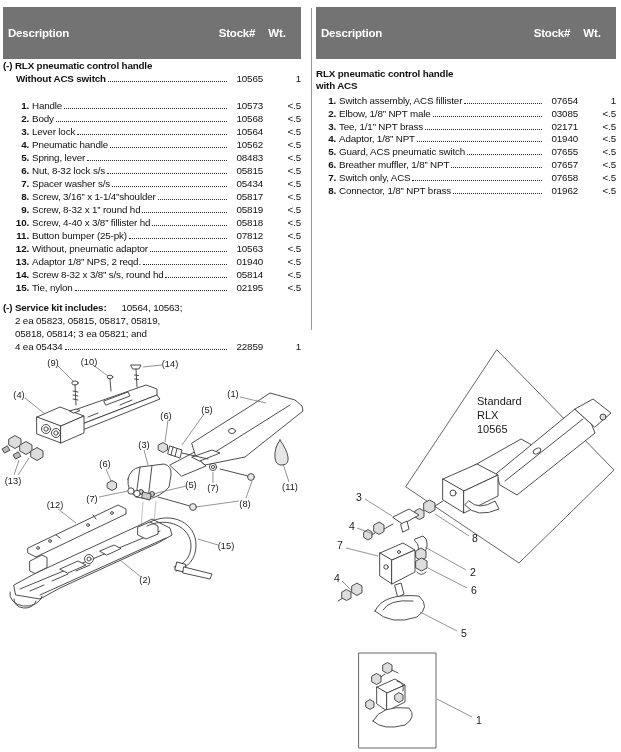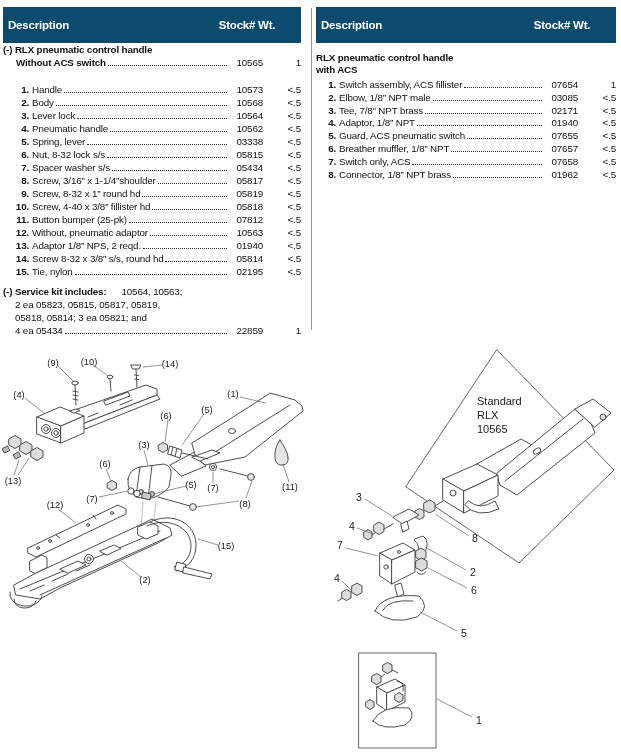--- a/index.html
+++ b/index.html
@@ -5,26 +5,26 @@
   html,body{margin:0;padding:0;}
   body{
     width:621px;height:752px;position:relative;background:#ffffff;
     font-family:"Liberation Sans","DejaVu Sans",sans-serif;
     color:#111;-webkit-font-smoothing:antialiased;
   }
   .ptable{position:absolute;top:7px;}
   .ptable.tleft{left:3px;width:298px;}
   .ptable.tright{left:316px;width:300px;}
   .thead{
-    background:#0c4a6e;color:#fff;height:28px;display:flex;align-items:center;
-    padding:4px 5px;font-weight:bold;font-size:11.5px;letter-spacing:-0.2px;
+    background:#737373;color:#fff;height:28px;display:flex;align-items:center;
+    padding:12px 5px;font-weight:bold;font-size:11.5px;letter-spacing:-0.2px;
   }
   .thead .hdesc{flex:1;}
   .thead .hstock{width:42px;text-align:center;}
-  .thead .hwt{width:38px;text-align:left;}
+  .thead .hwt{width:38px;text-align:center;}
   .row{
     display:flex;align-items:baseline;font-size:9.8px;line-height:13px;
     letter-spacing:-0.15px;white-space:nowrap;
   }
   .tright .row{line-height:12.8px;}
   .row .num{width:26px;text-align:right;font-weight:bold;flex:none;padding-right:3px;}
   .tright .row .num{width:20px;}
   .row .lbl{flex:none;}
   .row .leader{flex:1;border-bottom:1.5px dotted #2a2a2a;margin:0 2px 2.5px 2px;min-width:4px;}
   .row .stock{flex:none;width:34px;text-align:right;}
@@ -95,21 +95,21 @@
         <span class="lbl">Pneumatic handle</span>
         <span class="leader"></span>
         <span class="stock">10562</span>
         <span class="wt">&lt;.5</span>
       </div>
 
       <div class="row">
         <span class="num">5.</span>
         <span class="lbl">Spring, lever</span>
         <span class="leader"></span>
-        <span class="stock">03338</span>
+        <span class="stock">08483</span>
         <span class="wt">&lt;.5</span>
       </div>
 
       <div class="row">
         <span class="num">6.</span>
         <span class="lbl">Nut, 8-32 lock s/s</span>
         <span class="leader"></span>
         <span class="stock">05815</span>
         <span class="wt">&lt;.5</span>
       </div>
@@ -239,21 +239,21 @@
       <div class="row">
         <span class="num">2.</span>
         <span class="lbl">Elbow, 1/8” NPT male</span>
         <span class="leader"></span>
         <span class="stock">03085</span>
         <span class="wt">&lt;.5</span>
       </div>
 
       <div class="row">
         <span class="num">3.</span>
-        <span class="lbl">Tee, 7/8” NPT brass</span>
+        <span class="lbl">Tee, 1/1” NPT brass</span>
         <span class="leader"></span>
         <span class="stock">02171</span>
         <span class="wt">&lt;.5</span>
       </div>
 
       <div class="row">
         <span class="num">4.</span>
         <span class="lbl">Adaptor, 1/8” NPT</span>
         <span class="leader"></span>
         <span class="stock">01940</span>

